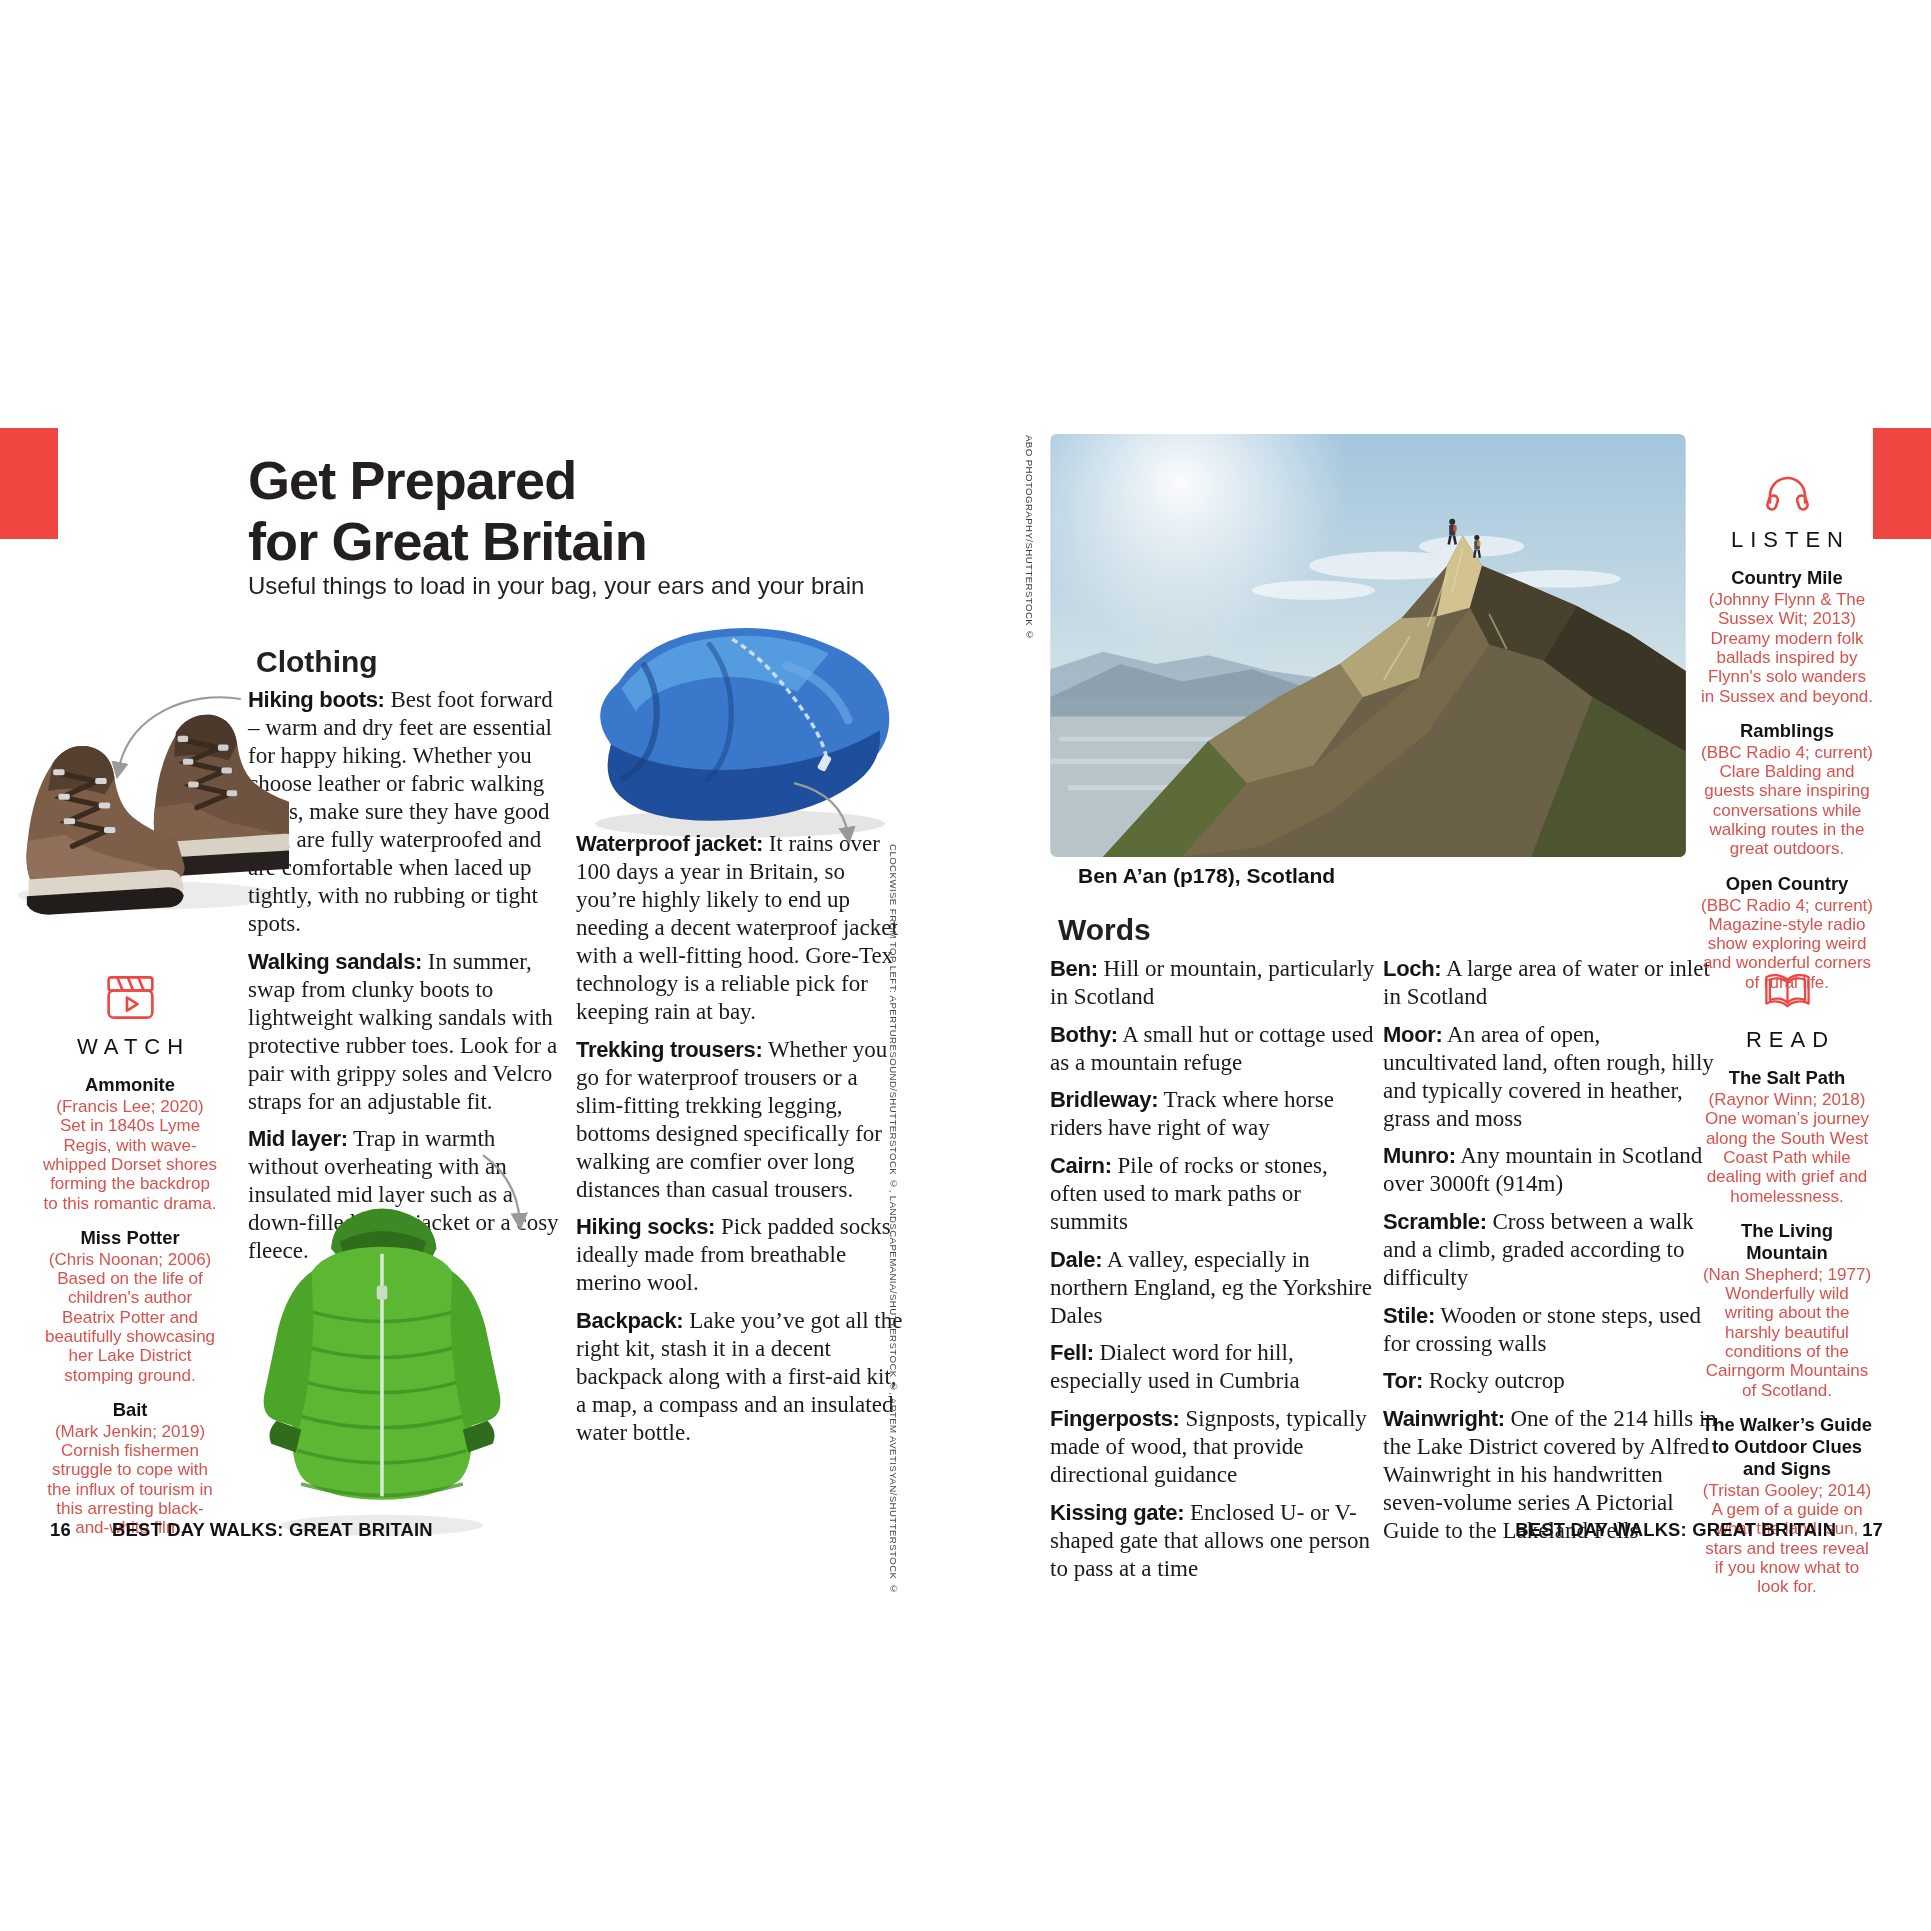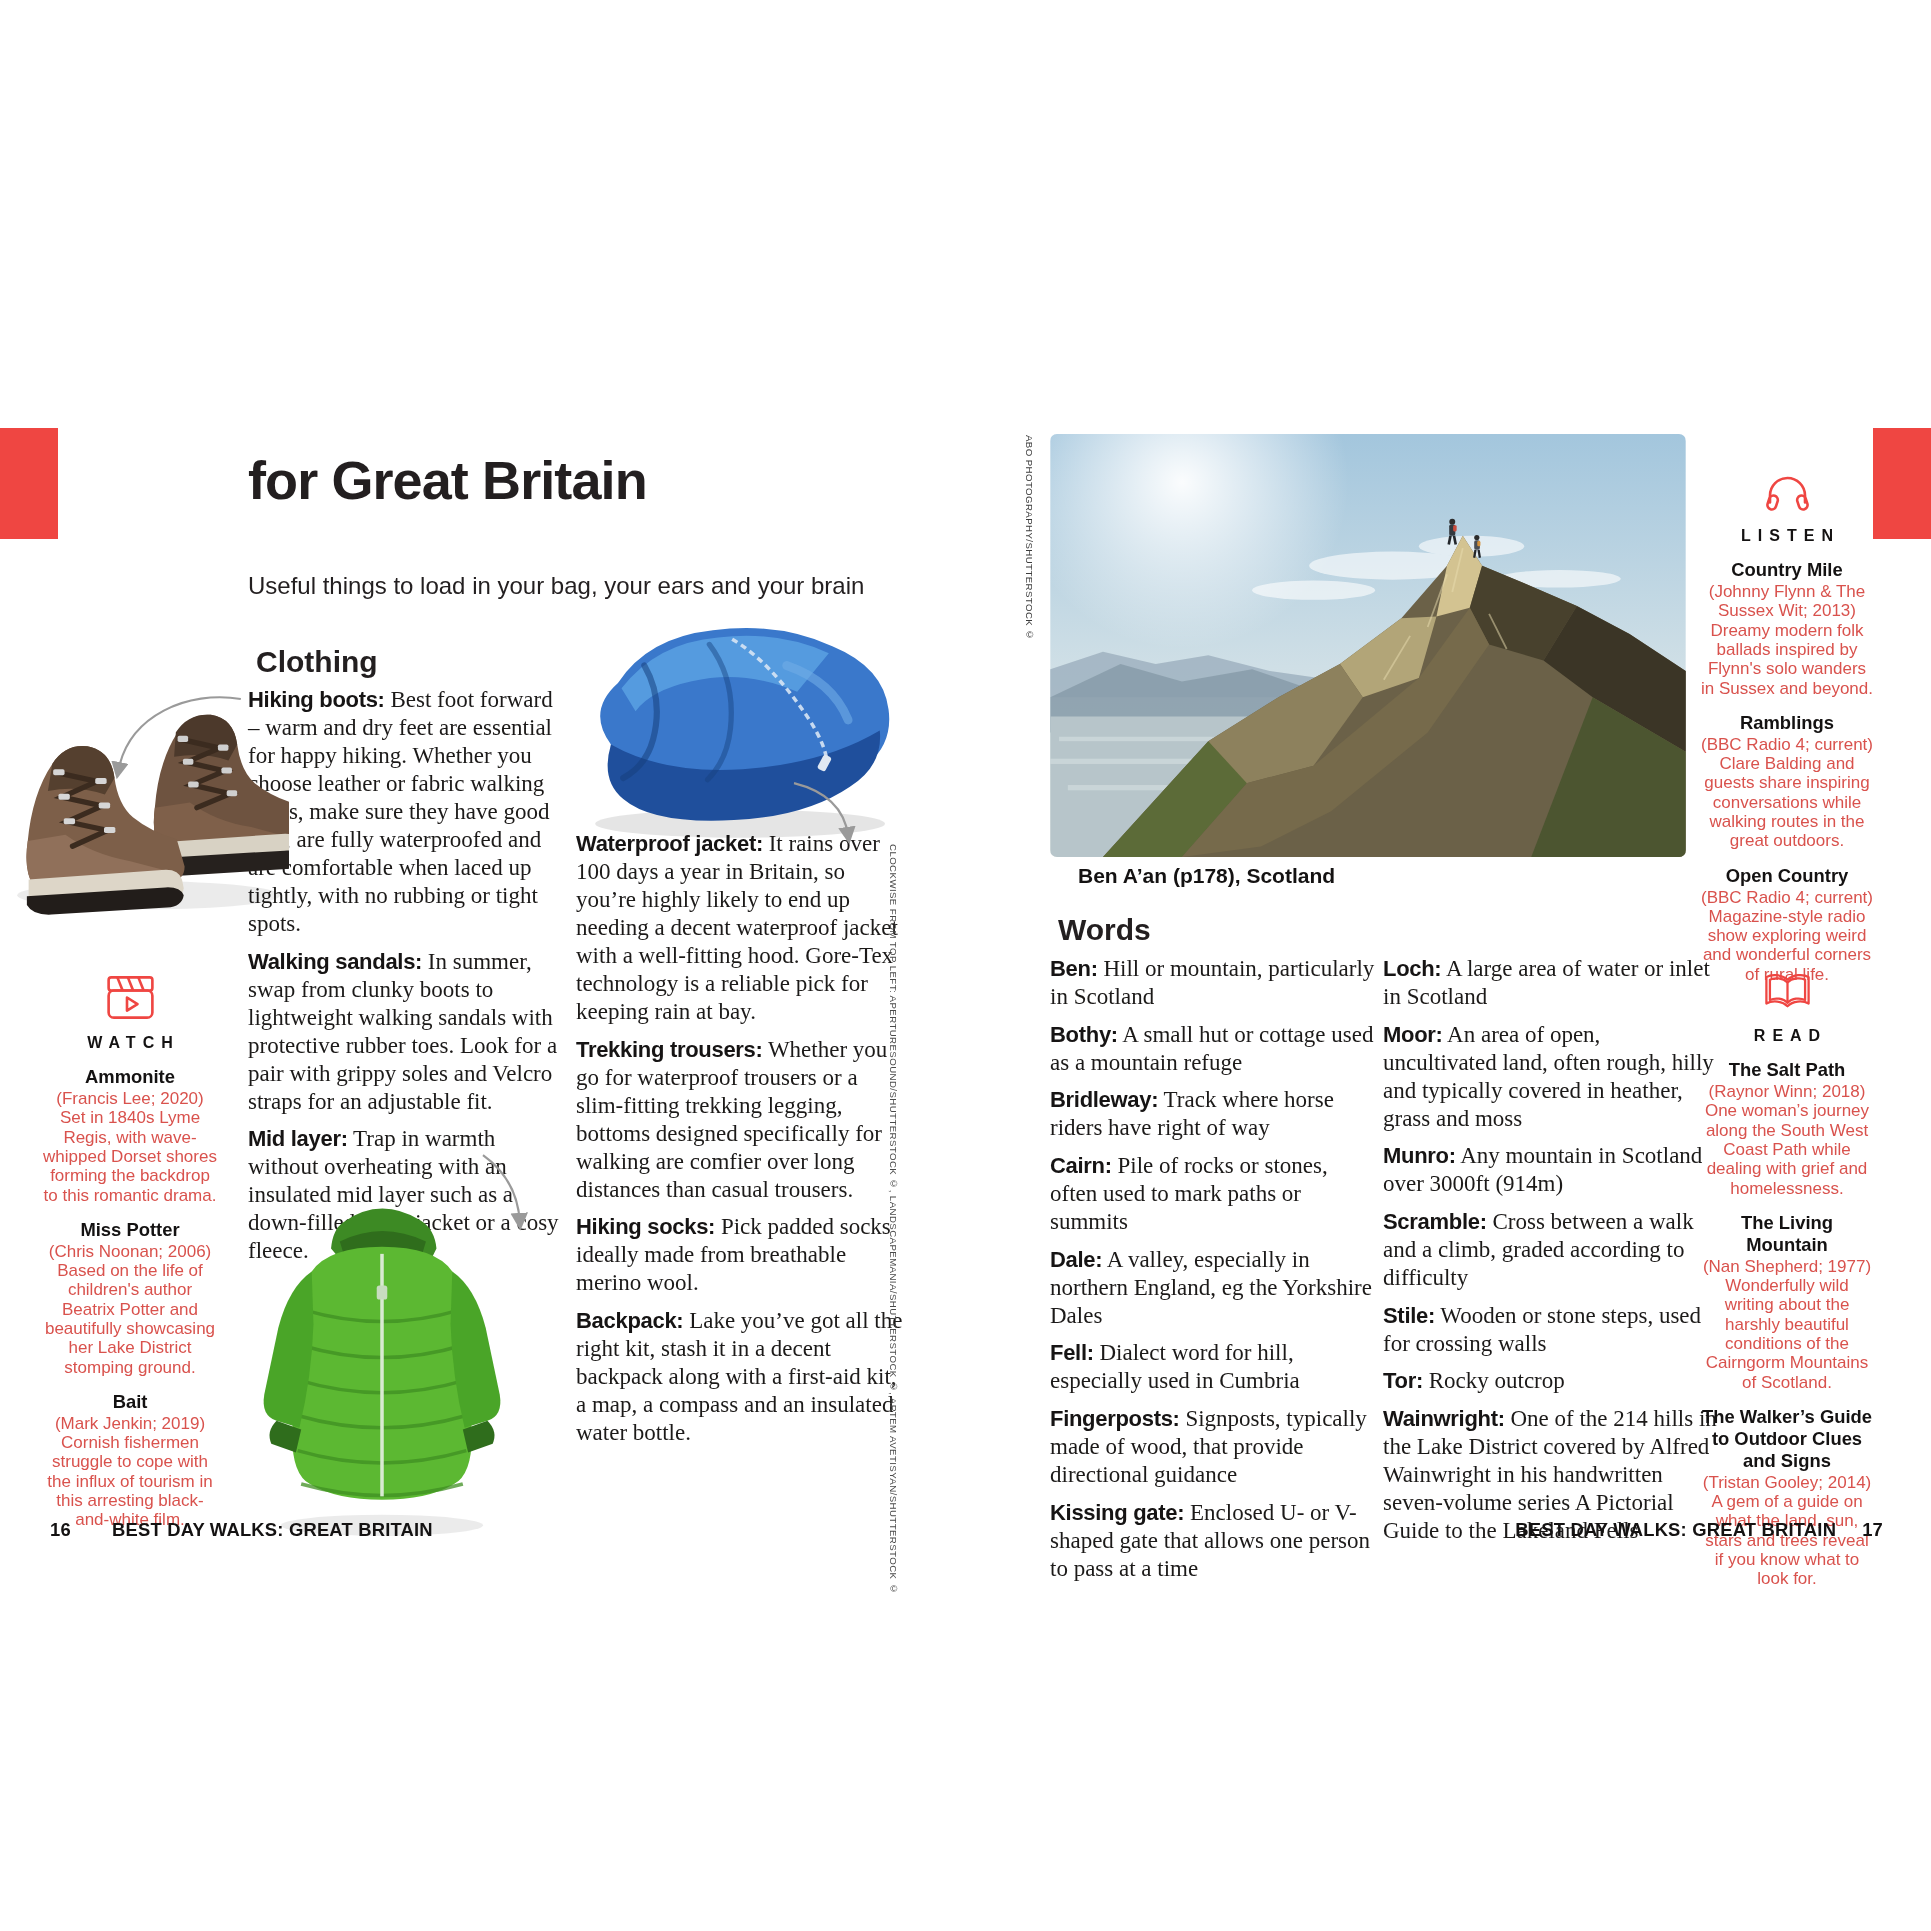--- a/index.html
+++ b/index.html
@@ -30,21 +30,21 @@
   }
   .def .term{
     font-family:"Liberation Sans",sans-serif;font-weight:bold;font-size:22px;
     letter-spacing:-0.3px;color:#161414;
   }
   .def .italic{}
 
   .sidebox{width:176px;text-align:center;}
   .sidebox .icon{color:var(--accent);display:block;margin:0 auto;}
   .side-label{
-    margin:12.3px 0 5.3px 0;font-size:16px;font-weight:bold;letter-spacing:7px;text-indent:7px;color:#141212;
+    margin:12.3px 0 5.3px 0;font-size:22px;font-weight:normal;letter-spacing:7px;text-indent:7px;color:#141212;
   }
   .side-title{margin:14px 0 0.9px 0;font-size:18.4px;line-height:22px;font-weight:bold;color:#141212;}
   .side-desc{margin:0;font-size:17px;line-height:19.3px;color:var(--side-red);}
 
   .caption{margin:0;font-size:21px;font-weight:bold;color:#141212;}
   .vert-credit{
     writing-mode:vertical-rl;font-size:9.7px;line-height:11.4px;letter-spacing:0.4px;color:#4a4a4a;
     white-space:nowrap;
   }
   .footer{font-size:18.4px;font-weight:bold;letter-spacing:0.2px;color:#141212;white-space:nowrap;}
@@ -54,20 +54,21 @@
 </style>
 </head>
 <body>
 
 <div class="spread">
 
   <div class="red-tab left"></div>
   <div class="red-tab right"></div>
 
   <h1 class="title abs" style="left:248px;top:450px;">
+    <span>Get Prepared</span>
     <span>for Great Britain</span>
   </h1>
   <p class="subtitle abs" style="left:248px;top:571px;">Useful things to load in your bag, your ears and your brain</p>
 
   <h2 class="col-heading abs" style="left:248px;top:636px;">Clothing</h2>
 
   <div class="abs" style="left:248px;top:686px;width:318px;">
     <p class="def"><span class="term">Hiking boots:</span> <span>Best foot forward – warm and dry feet are essential for happy hiking. Whether you choose leather or fabric walking boots, make sure they have good grip, are fully waterproofed and are comfortable when laced up tightly, with no rubbing or tight spots.</span></p>
     <p class="def"><span class="term">Walking sandals:</span> <span>In summer, swap from clunky boots to lightweight walking sandals with protective rubber toes. Look for a pair with grippy soles and Velcro straps for an adjustable fit.</span></p>
     <p class="def"><span class="term">Mid layer:</span> <span>Trap in warmth without overheating with an insulated mid layer such as a down-filled puffa jacket or a cosy fleece.</span></p>

